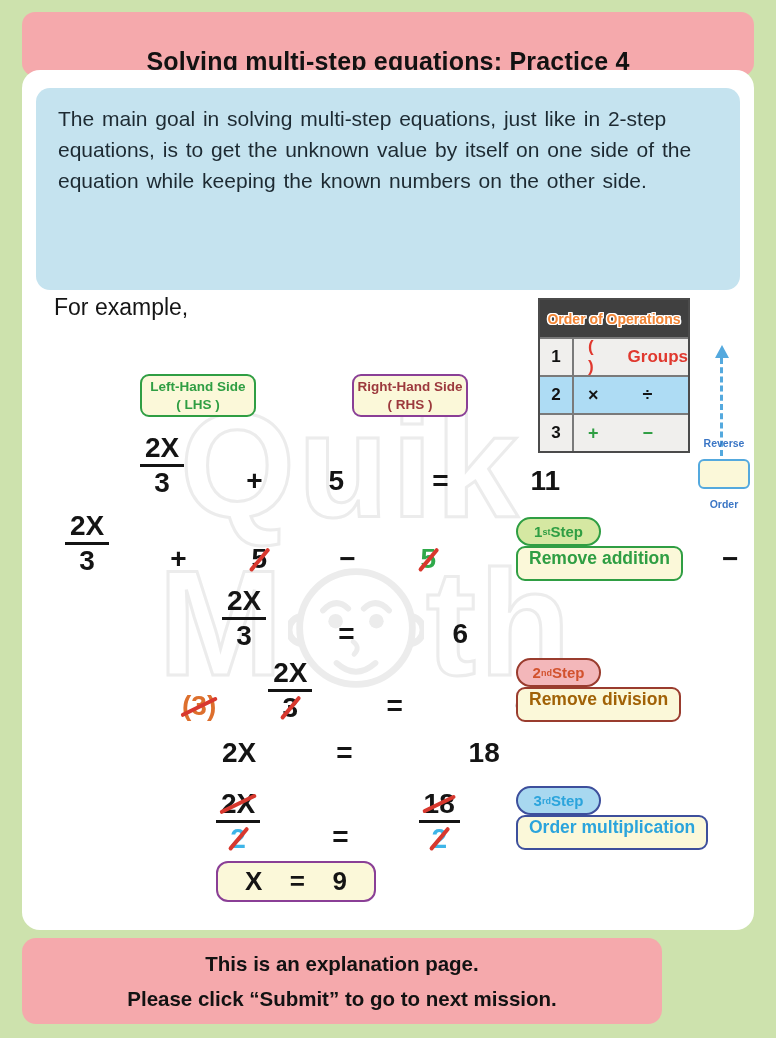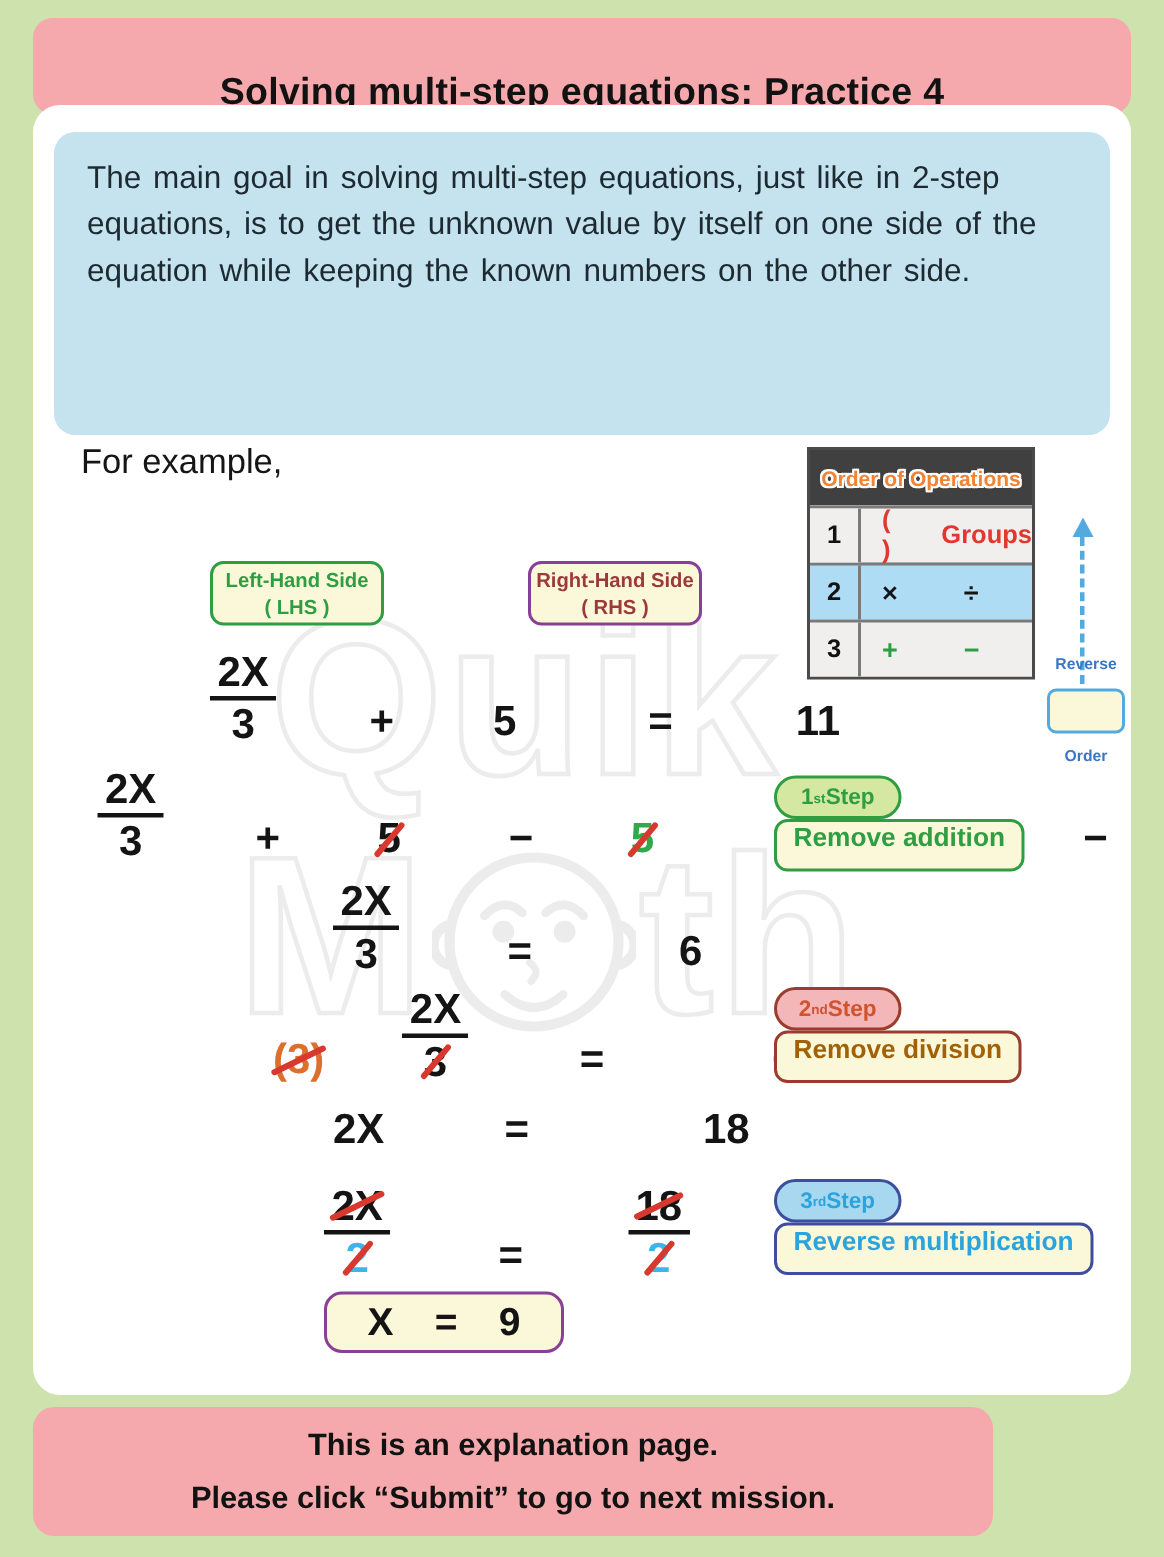--- a/index.html
+++ b/index.html
@@ -260,21 +260,21 @@
   <div class="step-box s2b">
     <span>Remove division</span>
   </div>
 
   <div class="step-pill s3p">
     <span>3</span>
       <sup>rd</sup>
       <span>Step</span>
   </div>
   <div class="step-box s3b">
-    <span>Reverse multiplication</span>
+    <span>Order multiplication</span>
   </div>
 
   <div class="footer">
     <div>This is an explanation page.</div>
     <div>Please click “Submit” to go to next mission.</div>
   </div>
 
 </div>
 
 </body></html>

